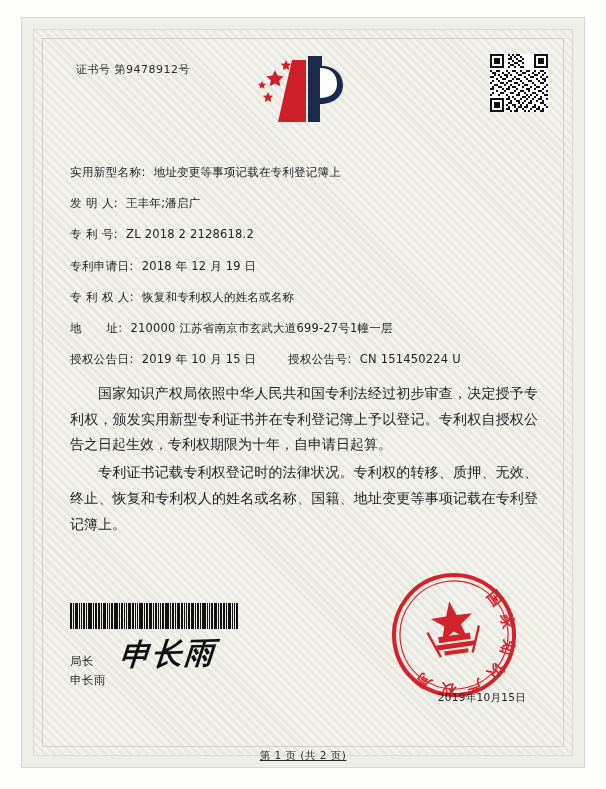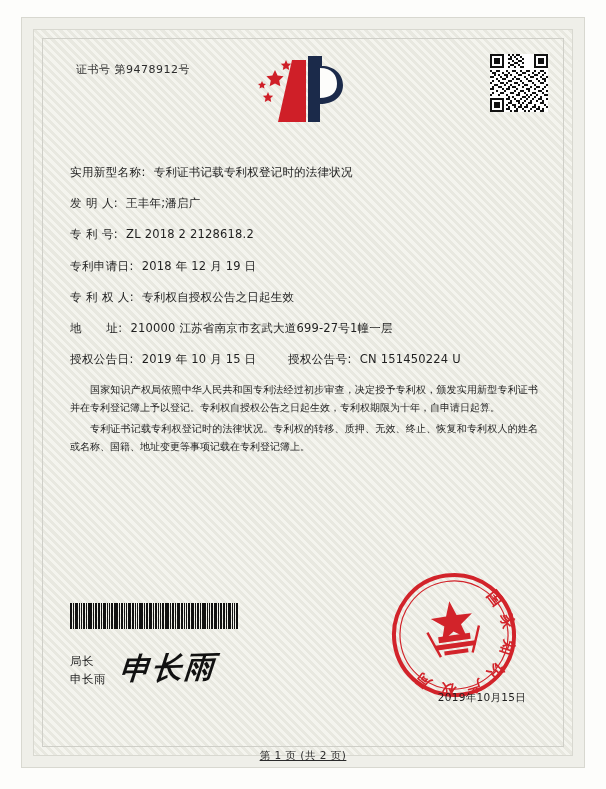--- a/index.html
+++ b/index.html
@@ -111,21 +111,21 @@
   .row.split .half{
     display:flex;
     align-items:flex-end;
   }
   .row.split .half.first{ flex:0 0 218px; }
   .row.split .half.second{ flex:1 1 auto; }
 
   .paragraphs{
     margin-top:4px;
     padding:0 16px 0 18px;
-    font-size:10px;
+    font-size:14px;
     line-height:1.85;
     color:#1f1f1f;
     text-align:justify;
   }
   .paragraphs p{margin:0;}
   .paragraphs p + p{margin-top:2px;}
   .indent{ text-indent:2em; }
 
   
   .barcode{
@@ -148,20 +148,21 @@
     left:18px;bottom:52px;
     display:flex;
     align-items:flex-start;
   }
   .sign-label{
     font-size:11.5px;
     line-height:1.6;
     color:#1f1f1f;
     white-space:pre-line;
     letter-spacing:.5px;
+    margin-top:14px;
   }
   .sign-script{
     margin-left:14px;
     margin-top:-4px;
     font-family:"DejaVu Serif","Liberation Serif",serif;
     font-size:30px;
     font-weight:bold;
     font-style:italic;
     color:#111;
     letter-spacing:2px;
@@ -409,41 +410,41 @@
           </g>
         </svg>
       </div>
     </div>
 
 
     <div class="fields">
 
       <div class="row">
         <span class="lbl">实用新型名称:</span>
-        <span class="val">专利证书记载专利权登记时的法律状况</span>
+        <span class="val">地址变更等事项记载在专利登记簿上</span>
       </div>
 
       <div class="row">
         <span class="lbl">发 明 人:</span>
         <span class="val">王丰年;潘启广</span>
       </div>
 
       <div class="row">
         <span class="lbl">专 利 号:</span>
         <span class="val">ZL 2018 2 2128618.2</span>
       </div>
 
       <div class="row">
         <span class="lbl">专利申请日:</span>
         <span class="val">2018 年 12 月 19 日</span>
       </div>
 
       <div class="row">
         <span class="lbl">专 利 权 人:</span>
-        <span class="val">专利权自授权公告之日起生效</span>
+        <span class="val">恢复和专利权人的姓名或名称</span>
       </div>
 
       <div class="row">
         <span class="lbl">地      址:</span>
         <span class="val">210000 江苏省南京市玄武大道699-27号1幢一层</span>
       </div>
 
       <div class="row split">
         <span class="half first">
           <span class="lbl">授权公告日:</span>

